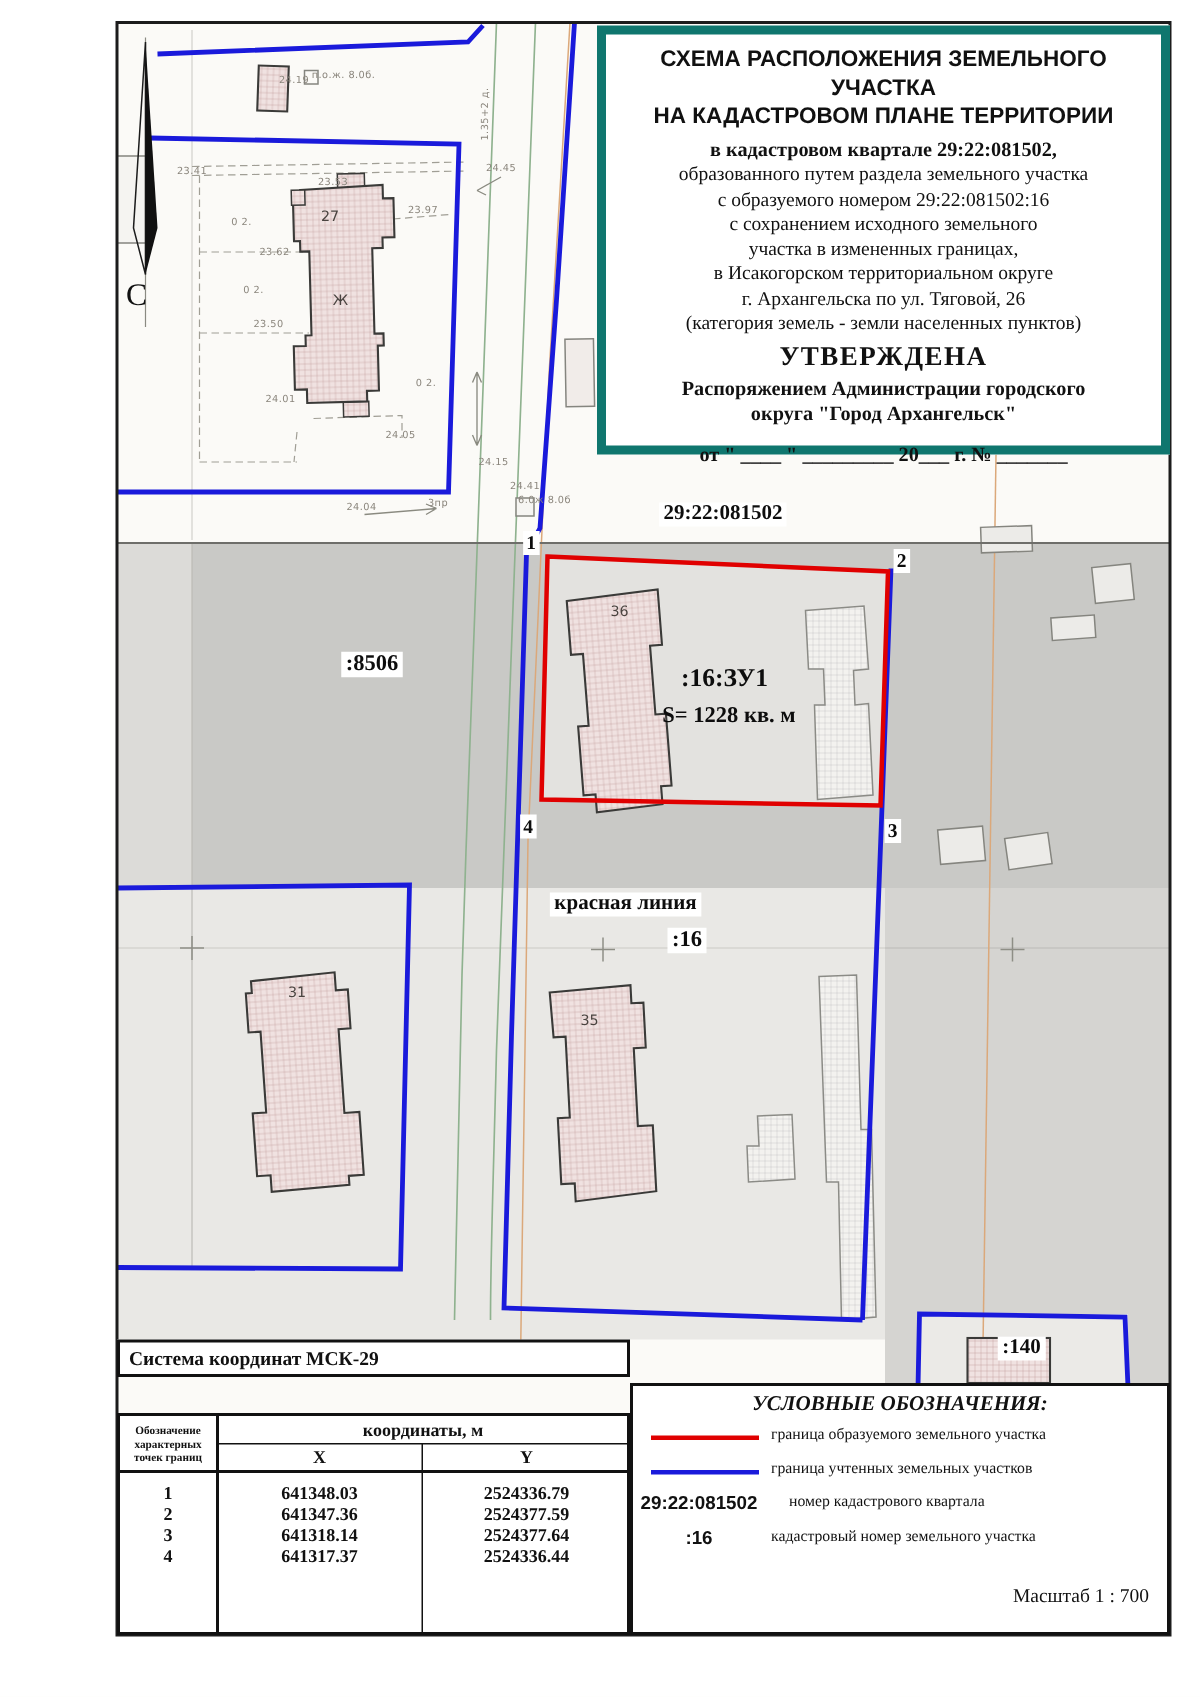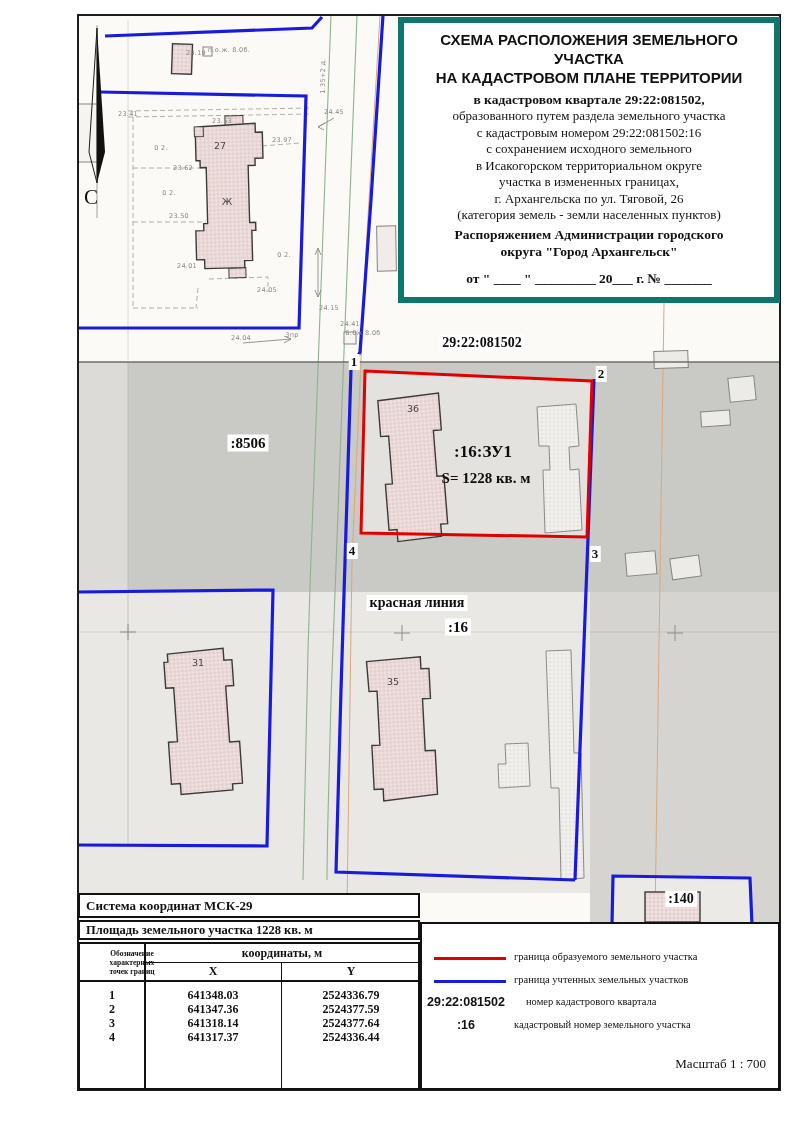--- a/index.html
+++ b/index.html
@@ -30,21 +30,21 @@
   
   .box{position:absolute;border:2px solid #111;background:#fff;box-sizing:border-box;z-index:4;}
   .crs{left:78px;top:893px;width:342px;height:25px;font:700 13px "Liberation Serif",serif;
        padding:3px 0 0 6px;}
   .areaBox{left:78px;top:920px;width:342px;height:20px;font:700 12.5px "Liberation Serif",serif;
        padding:1px 0 0 6px;}
   .coordBox{left:78px;top:942px;width:342px;height:148px;}
   .cline{position:absolute;background:#111;}
   .cc{position:absolute;font:700 12px "Liberation Serif",serif;text-align:center;}
   .chsmall{position:absolute;font:700 7.5px "Liberation Serif",serif;line-height:9px;left:0;width:64px;
-           top:5px;text-align:center;margin-left:20px;}
+           top:5px;text-align:center;}
   
   .legend{left:420px;top:922px;width:360px;height:168px;}
   .lg-title{position:absolute;left:0;width:100%;top:5px;text-align:center;
             font:italic 700 14px "Liberation Serif",serif;}
   .lg-item-label{position:absolute;left:92px;font:400 10.5px "Liberation Serif",serif;white-space:nowrap;}
   .lg-sw{position:absolute;left:12px;width:72px;height:2.5px;}
   .lg-sym{position:absolute;left:2px;width:84px;text-align:center;font:700 12.5px "Liberation Sans",sans-serif;}
   .lg-scale{position:absolute;right:12px;top:132px;font:400 13px "Liberation Serif",serif;}
 </style>
 </head>
@@ -196,33 +196,33 @@
       <div class="blbl" style="left: 413px; top: 408px;">36</div>
       <div class="blbl" style="left: 198px; top: 662px;">31</div>
       <div class="blbl" style="left: 393px; top: 681px;">35</div>
     </div>
 
 <div class="abs titleblock">
   <div class="tb-l1">СХЕМА РАСПОЛОЖЕНИЯ ЗЕМЕЛЬНОГО УЧАСТКА</div>
   <div class="tb-l1">НА КАДАСТРОВОМ ПЛАНЕ ТЕРРИТОРИИ</div>
   <div class="tb-l3">в кадастровом квартале 29:22:081502,</div>
   <div class="tb-body">образованного путем раздела земельного участка</div>
-  <div class="tb-body">с кадастровым номером 29:22:081502:16</div>
+  <div class="tb-body">с образуемого номером 29:22:081502:16</div>
   <div class="tb-body">с сохранением исходного земельного</div>
+  <div class="tb-body">участка в измененных границах,</div>
   <div class="tb-body">в Исакогорском территориальном округе</div>
-  <div class="tb-body">участка в измененных границах,</div>
   <div class="tb-body">г. Архангельска по ул. Тяговой, 26</div>
   <div class="tb-body">(категория земель - земли населенных пунктов)</div>
+  <div class="tb-appr">УТВЕРЖДЕНА</div>
   <div class="tb-order">Распоряжением Администрации городского</div>
   <div class="tb-order" style="margin-top:0;">округа "Город Архангельск"</div>
   <div class="tb-date">от " ____ " _________ 20___ г. № _______</div>
 </div>
 
 <div class="box crs">Система координат МСК-29</div>
-<div class="box areaBox">Площадь земельного участка 1228 кв. м</div>
 <div class="box coordBox">
   <div class="cline" style="left:64px;top:0;width:1.5px;height:100%;"></div>
   <div class="cline" style="left:201px;top:18px;width:1px;height:126px;"></div>
   <div class="cline" style="left:64px;top:18px;width:280px;height:1px;"></div>
   <div class="cline" style="left:0;top:36px;width:100%;height:1.5px;"></div>
   <div class="chsmall">
     <div>Обозначение</div>
     <div>характерных</div>
     <div>точек границ</div>
   </div>
@@ -238,20 +238,21 @@
   <div class="cc" style="left:202px;top:58px;width:138px;">2524377.59</div>
   <div class="cc" style="left:0;top:72px;width:64px;">3</div>
   <div class="cc" style="left:65px;top:72px;width:136px;">641318.14</div>
   <div class="cc" style="left:202px;top:72px;width:138px;">2524377.64</div>
   <div class="cc" style="left:0;top:86px;width:64px;">4</div>
   <div class="cc" style="left:65px;top:86px;width:136px;">641317.37</div>
   <div class="cc" style="left:202px;top:86px;width:138px;">2524336.44</div>
 </div>
 
 <div class="box legend">
+  <div class="lg-title">УСЛОВНЫЕ ОБОЗНАЧЕНИЯ:</div>
   <div class="lg-sw" style="top:33px;background:#e00000;"></div>
   <div class="lg-item-label" style="top:27px;">граница образуемого земельного участка</div>
   <div class="lg-sw" style="top:56px;background:#1a1adb;"></div>
   <div class="lg-item-label" style="top:50px;">граница учтенных земельных участков</div>
   <div class="lg-sym" style="top:71px;">29:22:081502</div>
   <div class="lg-item-label" style="top:72px;margin-left:12px;">номер кадастрового квартала</div>
   <div class="lg-sym" style="top:94px;">:16</div>
   <div class="lg-item-label" style="top:95px;">кадастровый номер земельного участка</div>
   <div class="lg-scale">Масштаб  1 : 700</div>
 </div>

